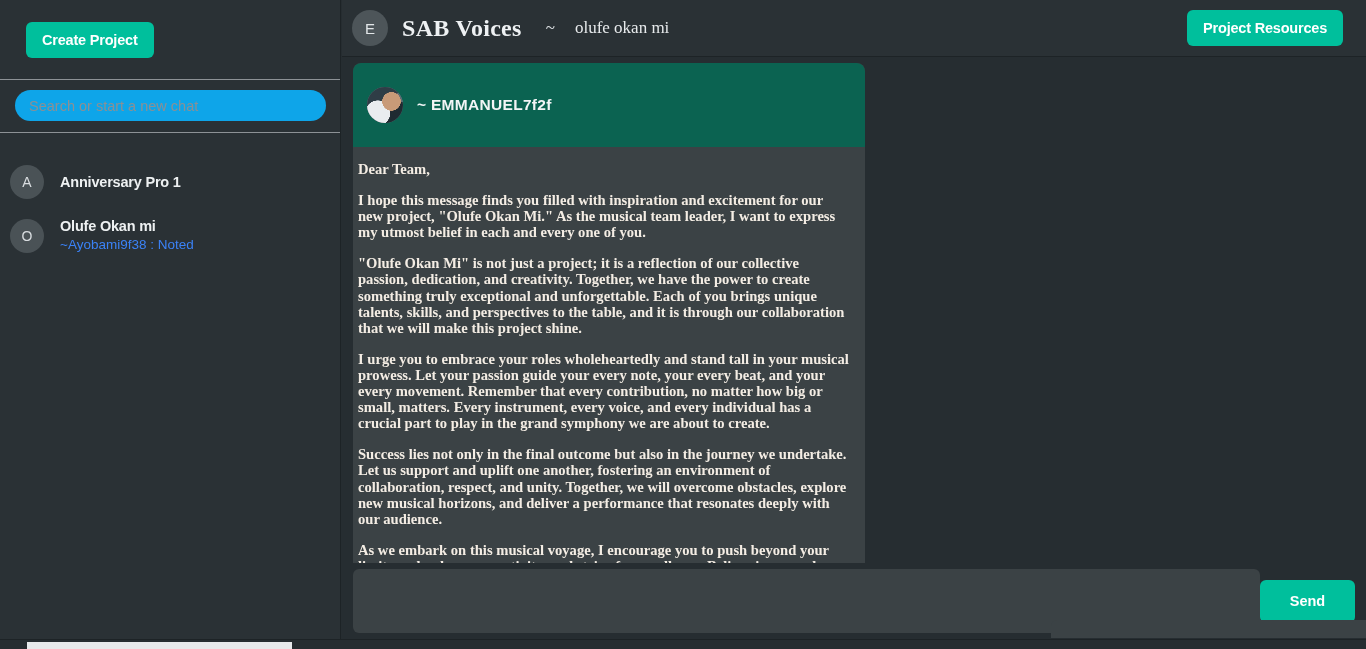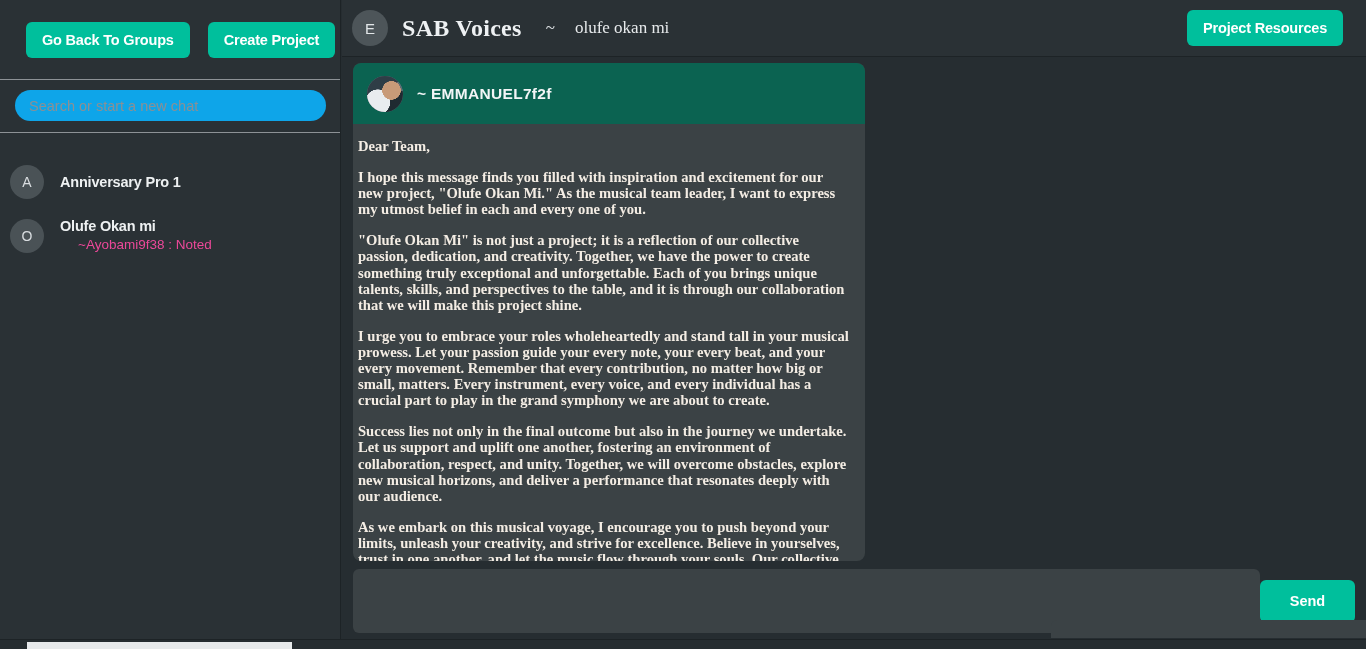--- a/index.html
+++ b/index.html
@@ -72,25 +72,24 @@
   }
   .chat-text { display: flex; flex-direction: column; justify-content: center; }
   .chat-name {
     color: #eef1f2;
     font-weight: bold;
     font-size: 14.5px;
     letter-spacing: -0.2px;
     line-height: 18px;
   }
   .chat-sub {
-    color: #ec4899;
+    color: #3b82f6;
     font-size: 13.5px;
     line-height: 18px;
     margin-top: 1px;
-    margin-left: 18px;
   }
 
   
   #topbar {
     position: absolute; left: 342px; top: 0;
     width: 1024px; height: 57px;
     background: #2a3135;
     border-bottom: 1px solid #1d2326;
     display: flex; align-items: center;
   }
@@ -134,21 +133,21 @@
   }
   #message-card {
     position: absolute; left: 11px; top: 5px;
     width: 512px;
     background: #3b4245;
     border-radius: 8px;
     overflow: hidden;
   }
   #message-head {
     background: #0b6351;
-    height: 61px;
+    height: 84px;
     display: flex; align-items: center;
     gap: 14px;
     padding-left: 14px;
     border-radius: 8px 8px 0 0;
   }
   #msg-avatar {
     width: 36px; height: 36px; border-radius: 50%;
     overflow: hidden; flex: 0 0 36px;
     background: #6b7a84;
     position: relative;
@@ -229,21 +228,20 @@
   }
 </style>
 </head>
 <body>
 
 <div id="app">
 
   <div id="sidebar">
 
     <div id="sidebar-actions">
-      <button class="pill-btn">Go Back To Groups</button>
       <button class="pill-btn">Create Project</button>
     </div>
 
     <div class="sb-divider"></div>
 
     <div id="search-wrap">
       <input id="search-input" type="text" placeholder="Search or start a new chat" style="">
     </div>
 
     <div class="sb-divider"></div>

